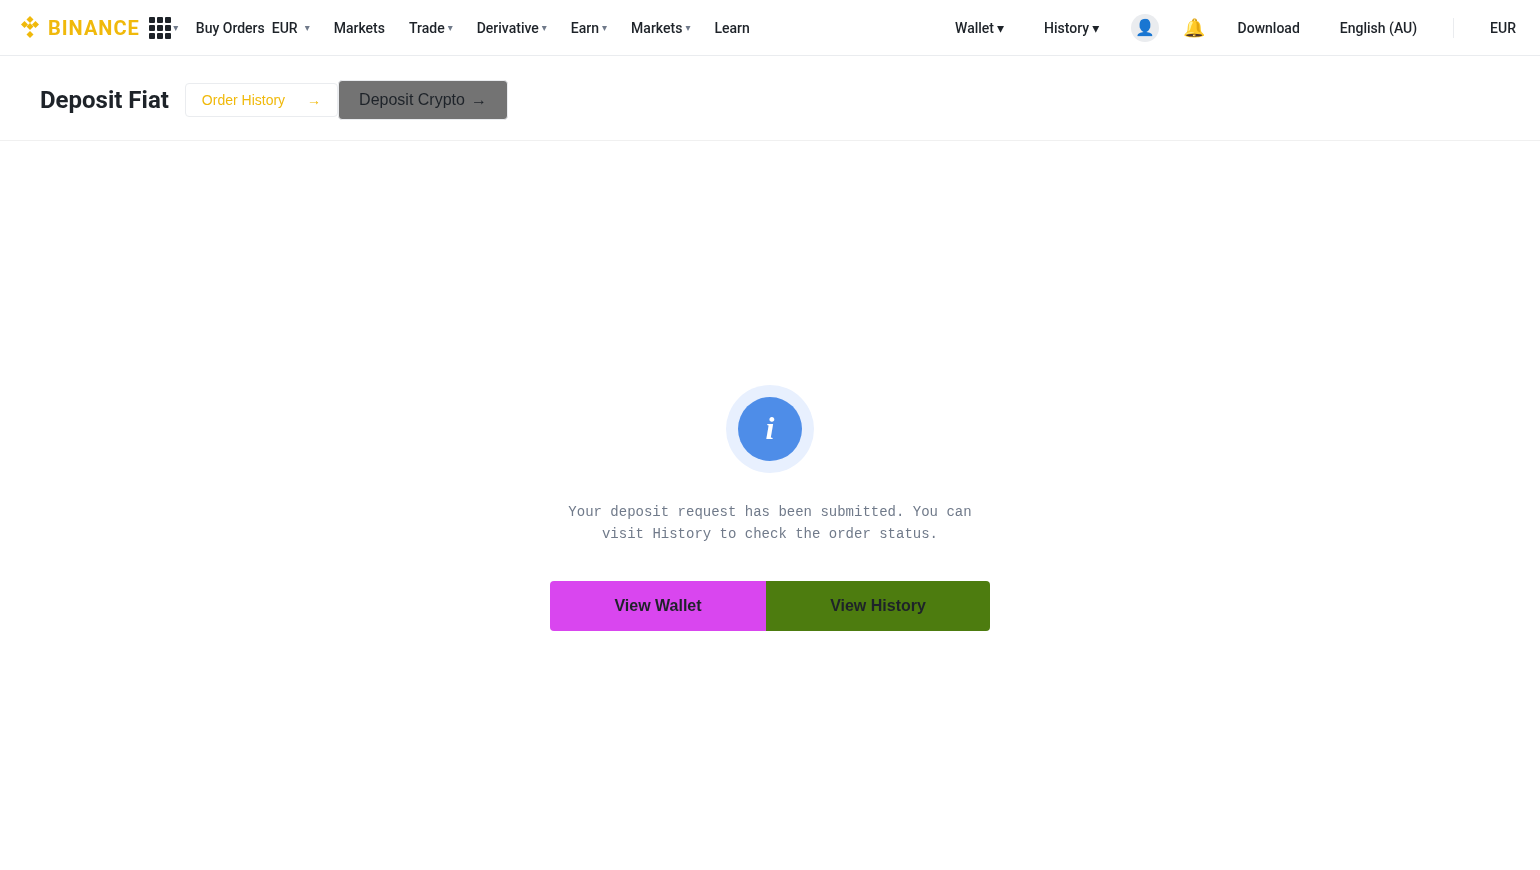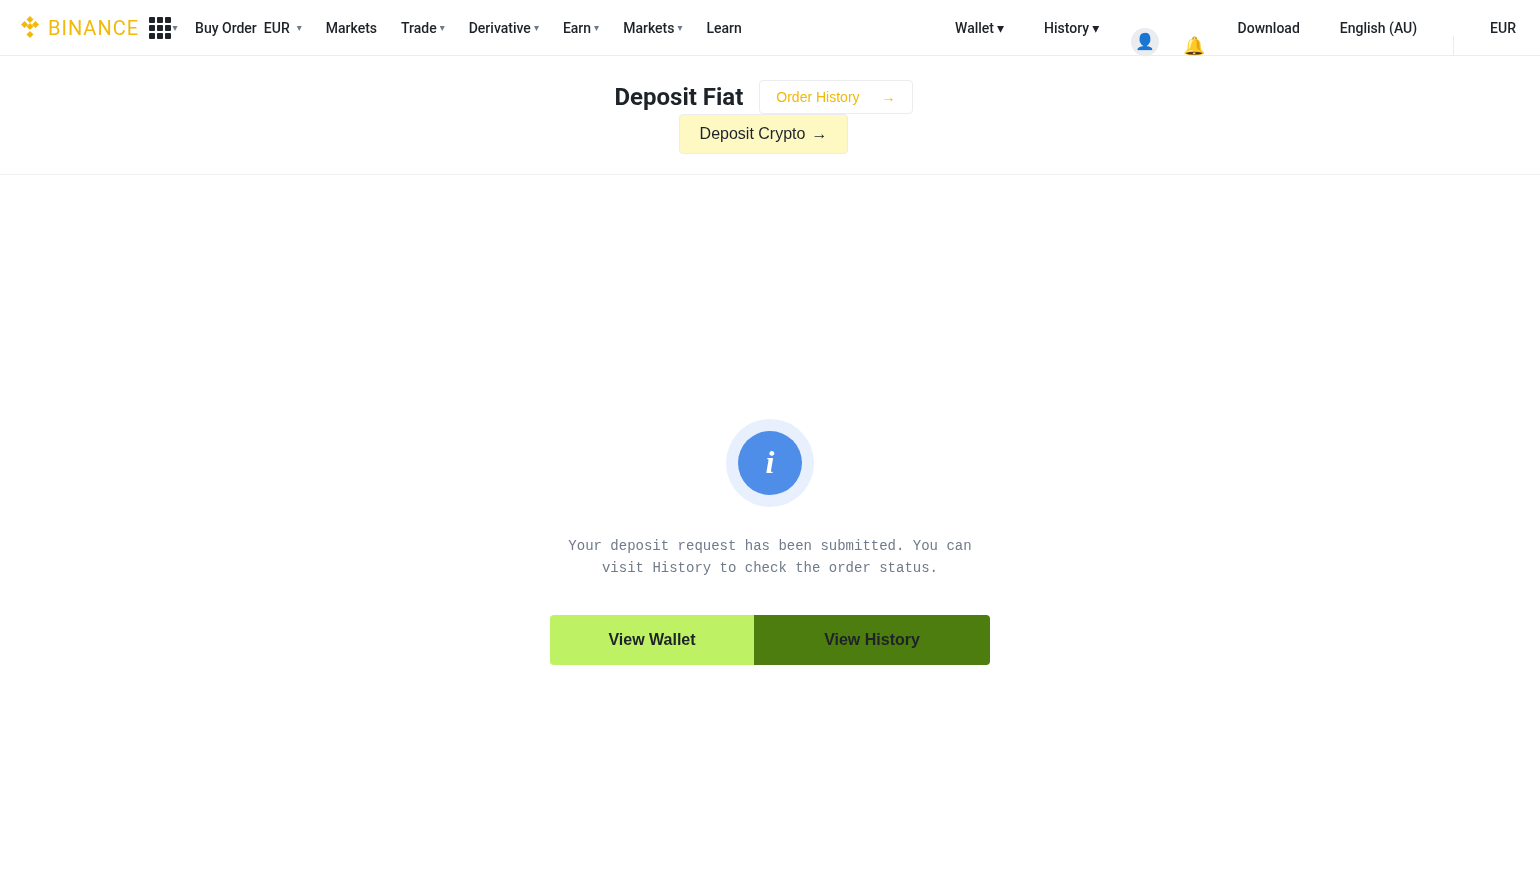--- a/index.html
+++ b/index.html
@@ -16,21 +16,21 @@
       gap: 0;
     }
     .nav-logo {
       display: flex;
       align-items: center;
       gap: 4px;
       margin-right: 8px;
     }
     .logo-text {
       font-size: 20px;
-      font-weight: 400;
+      font-weight: 700;
       color: #f0b90b;
       letter-spacing: 1px;
     }
     .logo-icon {
       width: 28px;
       height: 28px;
     }
     .nav-grid-btn {
       display: flex;
       align-items: center;
@@ -73,21 +73,21 @@
     }
     .nav-currency {
       font-size: 14px;
       font-weight: 500;
       color: #1e2329;
       padding: 0 4px;
     }
 
     .nav-right {
       display: flex;
-      align-items: flex-end;
+      align-items: center;
       gap: 24px;
       margin-left: auto;
     }
     .nav-right-item {
       display: flex;
       align-items: center;
       gap: 3px;
       padding: 0 8px;
       height: 56px;
       font-size: 14px;
@@ -112,21 +112,20 @@
     .divider-v { width: 1px; height: 20px; background: #eaecef; margin: 0 4px; }
 
     
     .page-header {
       display: flex;
       align-items: center;
       justify-content: flex-start;
       padding: 24px 53px 20px 40px;
       border-bottom: 1px solid #f0f0f0;
       background: #fff;
-      flex-direction: column;
     }
     .page-header-left {
       display: flex;
       align-items: center;
       gap: 16px;
     }
     .page-title {
       font-size: 24px;
       font-weight: 700;
       color: #1e2329;
@@ -147,21 +146,21 @@
     .deposit-crypto-btn {
       display: flex;
       align-items: center;
       gap: 6px;
       padding: 10px 20px;
       border: 1px solid #eaecef;
       border-radius: 4px;
       font-size: 16px;
       font-weight: 500;
       color: #1e2329;
-      background: #fef9c3;
+      background: #737373;
       cursor: pointer;
     }
 
     
     .main-content {
       display: flex;
       flex-direction: column;
       align-items: center;
       justify-content: center;
       padding: 80px 40px;
@@ -207,22 +206,22 @@
       margin-bottom: 36px;
       font-family: Liberation Mono, monospace;
     }
     .action-buttons {
       display: flex;
       gap: 0;
       width: 440px;
     }
     .btn-view-wallet {
       flex: 1;
-      padding: 16px 0;
-      background: #bef264;
+      padding: 16px 12px;
+      background: #d946ef;
       border: none;
       font-size: 16px;
       font-weight: 600;
       color: #1e2329;
       cursor: pointer;
       border-radius: 4px 0 0 4px;
     }
     .btn-view-history {
       flex: 1;
       padding: 16px 16px;
@@ -260,21 +259,21 @@
         <div class="grid-dot"></div>
       <div class="grid-dot"></div>
         <div class="grid-dot"></div>
         <div class="grid-dot"></div>
     </div>
     <span style="font-size:10px; color:#707a8a; margin-left:2px;">▾</span>
   </div>
 
   <div class="nav-items">
     <div class="nav-item">
-      <span>Buy Order</span>
+      <span>Buy Orders</span>
       <span class="nav-currency">EUR</span>
       <span class="chevron">▾</span>
     </div>
     <div class="nav-item">
       <span>Markets</span>
     </div>
     <div class="nav-item">
       <span>Trade</span>
       <span class="chevron">▾</span>
     </div>

